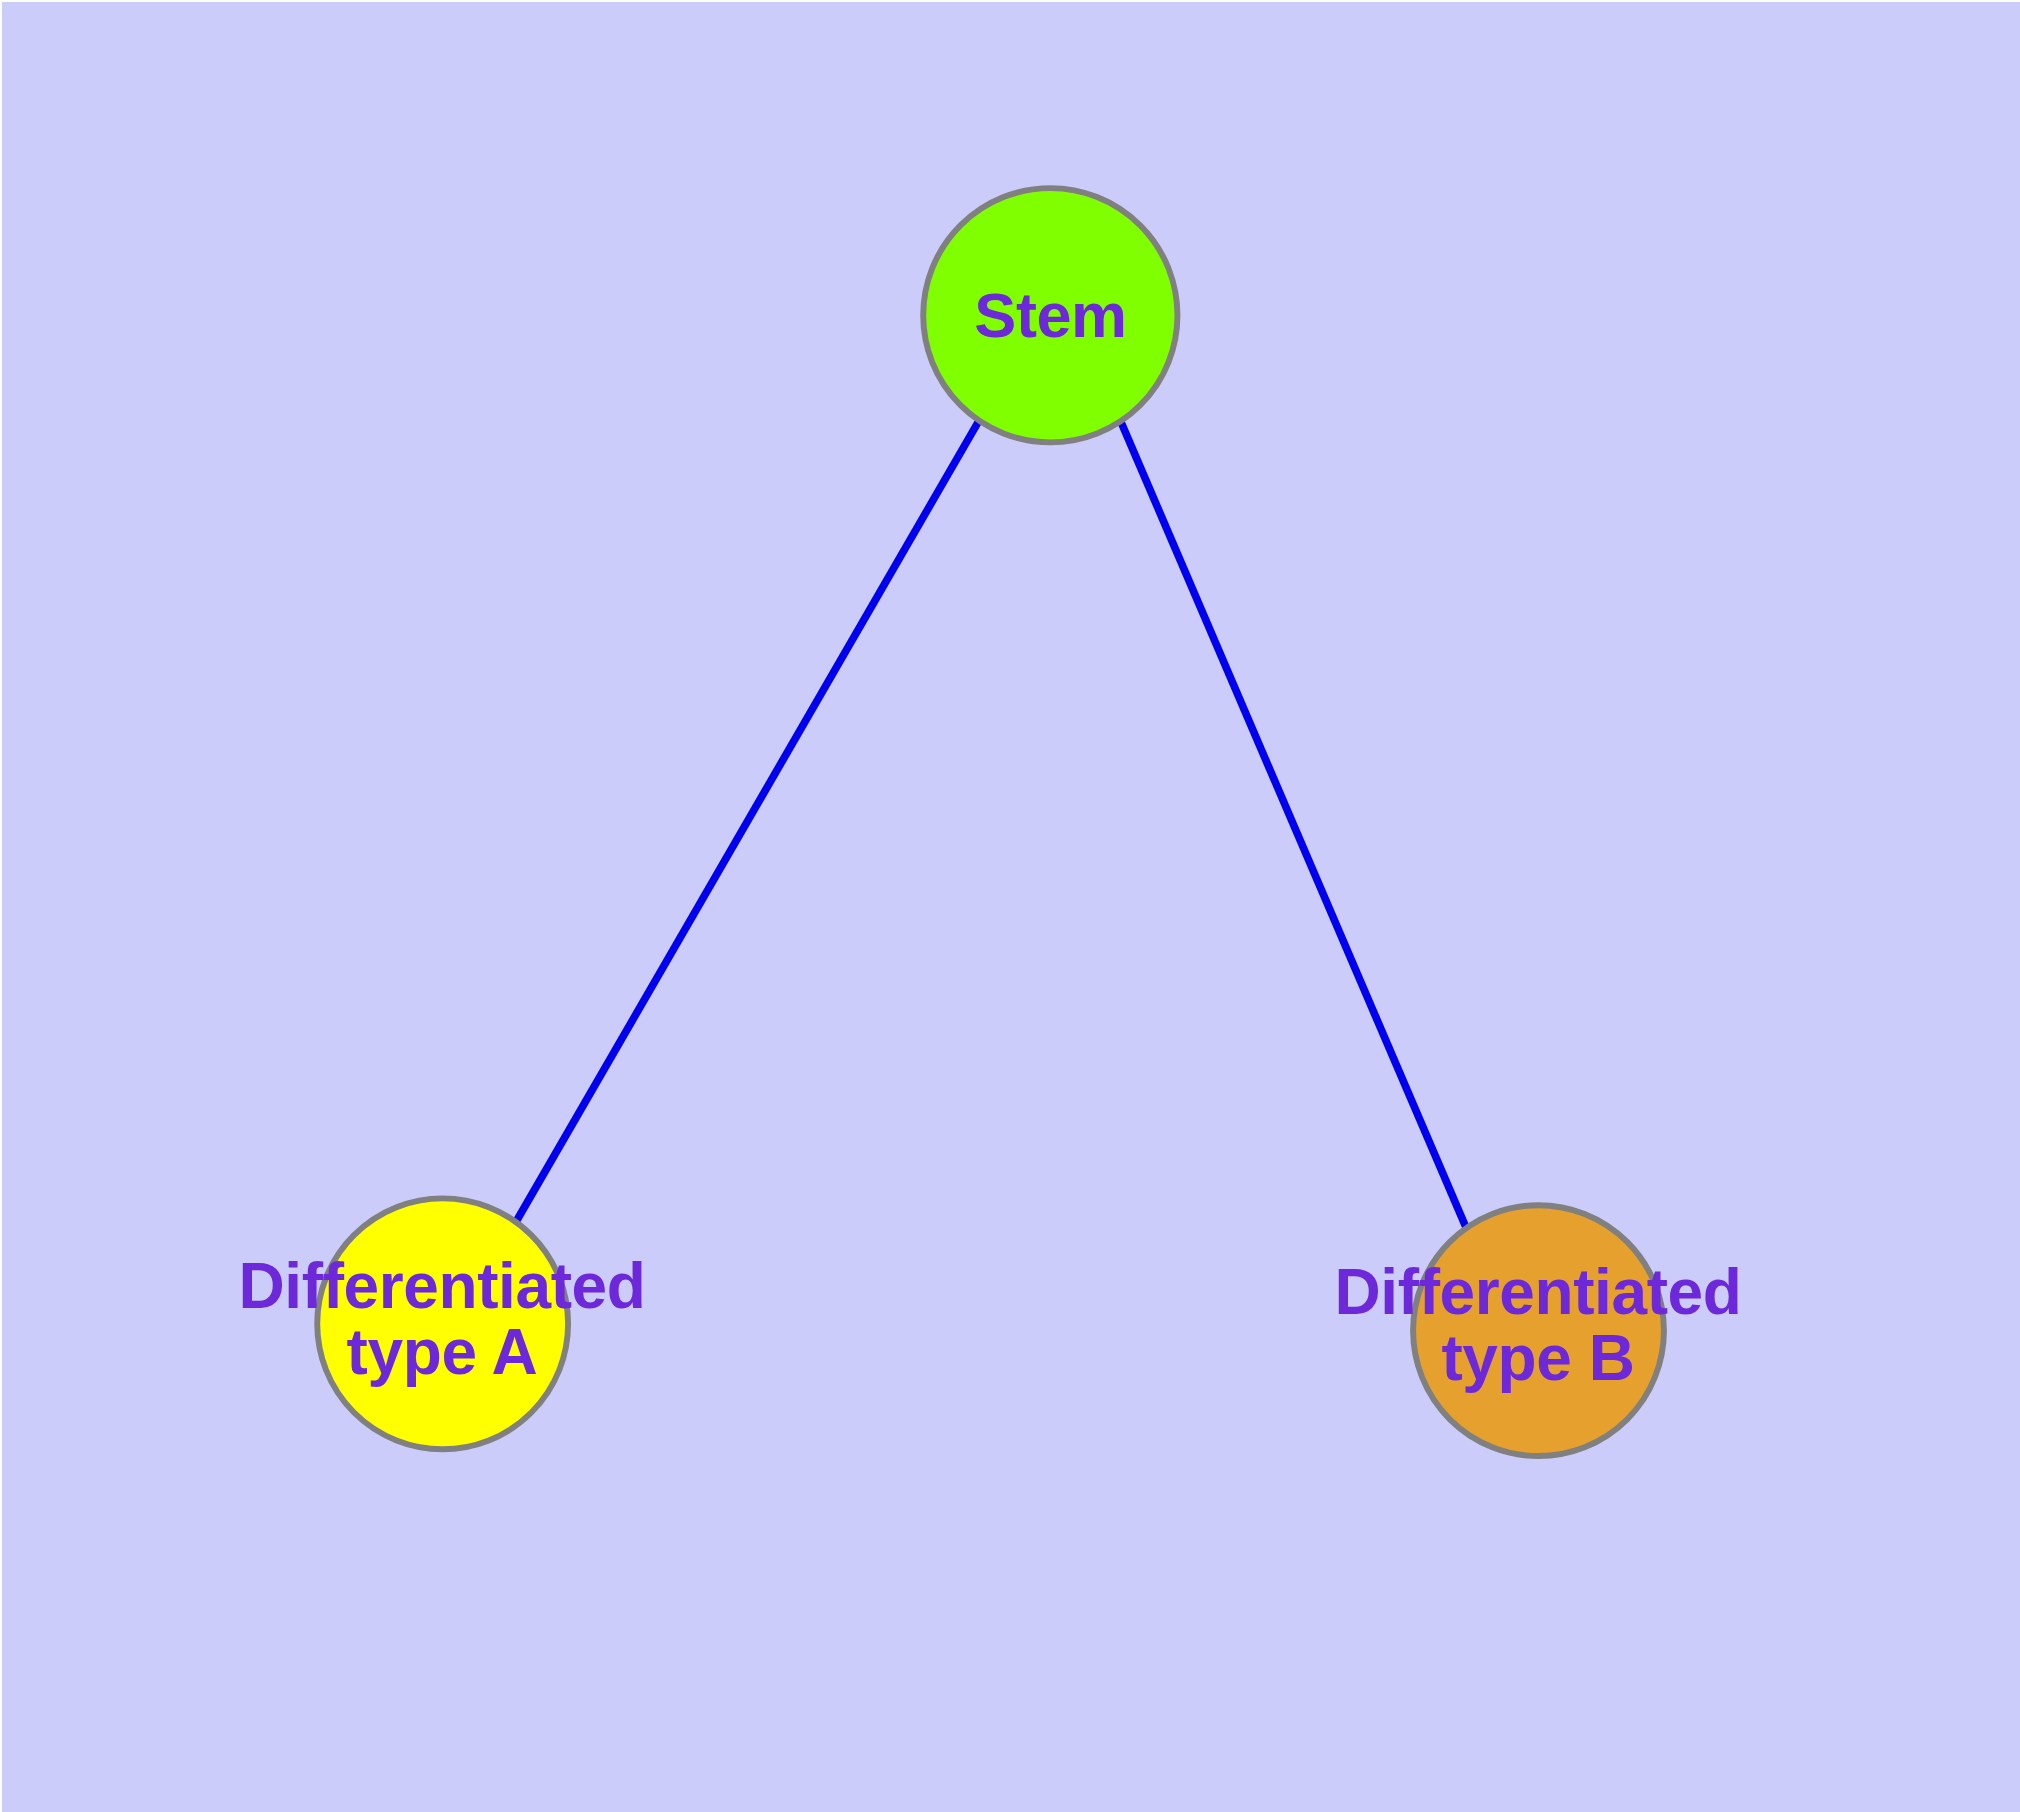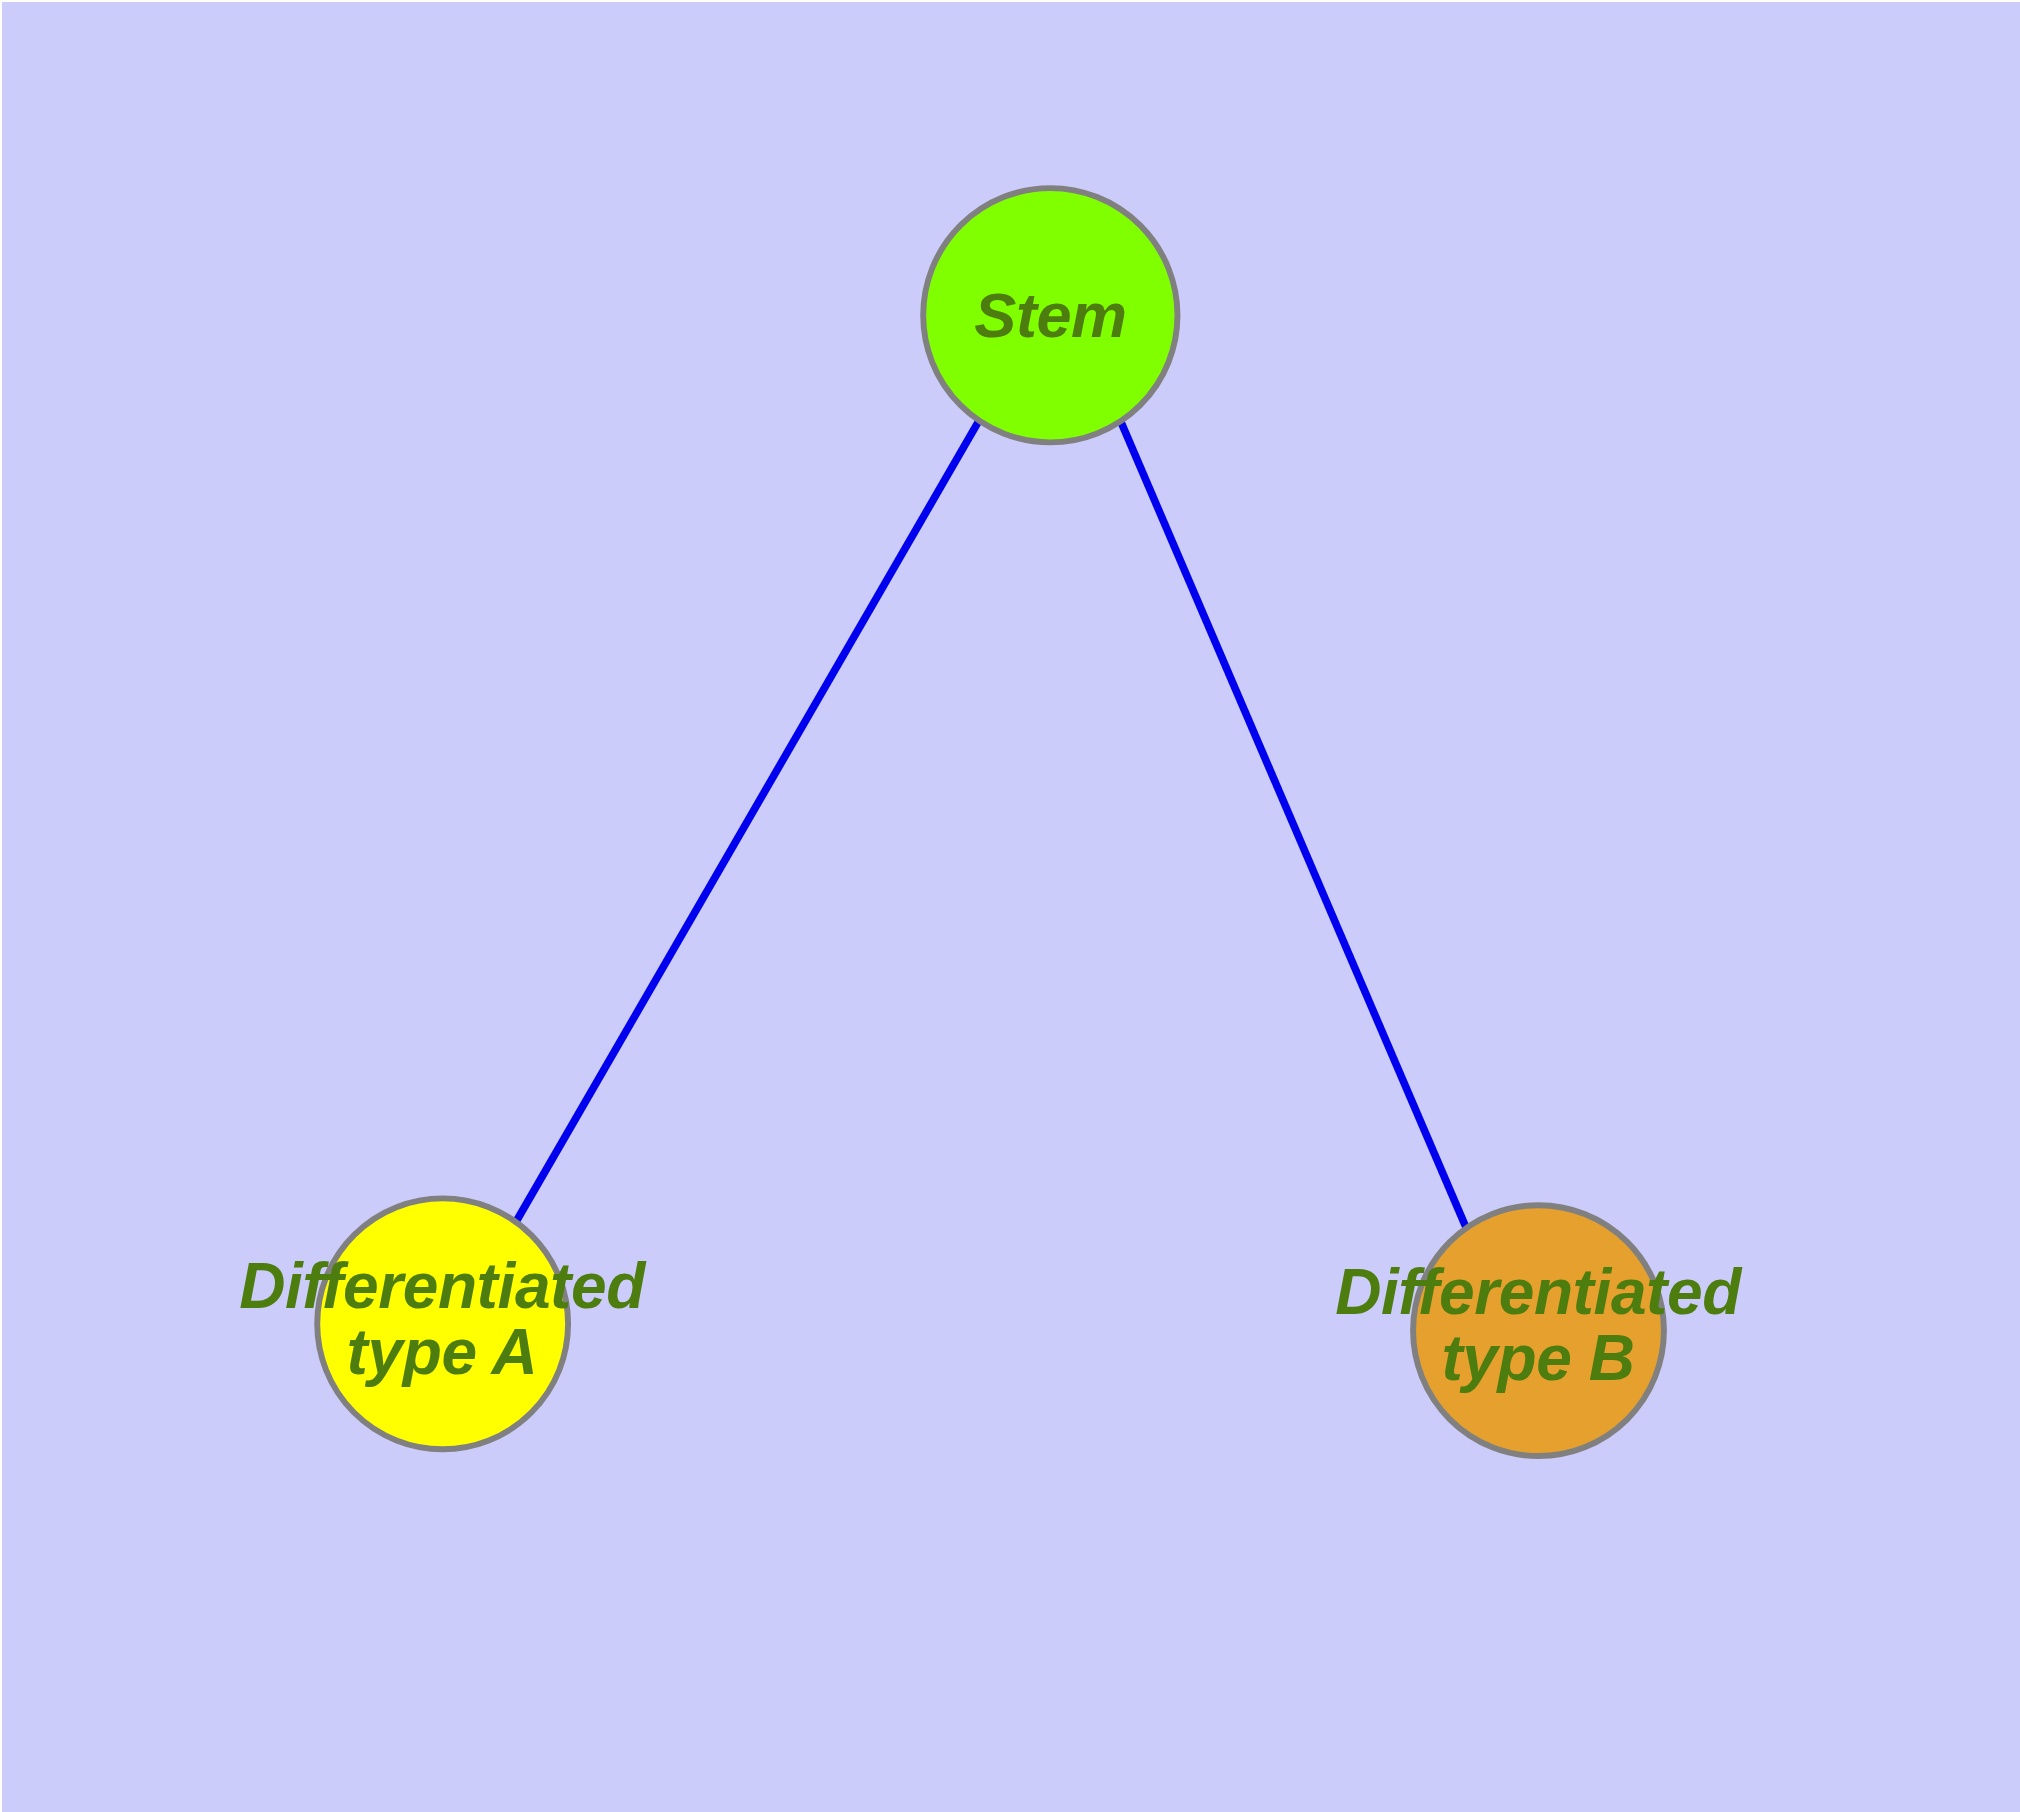--- a/index.html
+++ b/index.html
@@ -25,27 +25,26 @@
   #graph-svg {
     position: absolute;
     left: 0;
     top: 0;
     width: 2021px;
     height: 1812px;
   }
   .node-label {
     position: absolute;
     text-align: center;
-    color: #4d7c0f;
+    color: #6d28d9;
     font-weight: bold;
     line-height: 1.03;
     white-space: pre;
     pointer-events: none;
     letter-spacing: -0.4px;
-    font-style: italic;
   }
   #label-stem {
     font-size: 63px;
     left: 796px;
     top: 283px;
     width: 509px;
   }
   #label-type-a {
     font-size: 64px;
     left: 103px;

